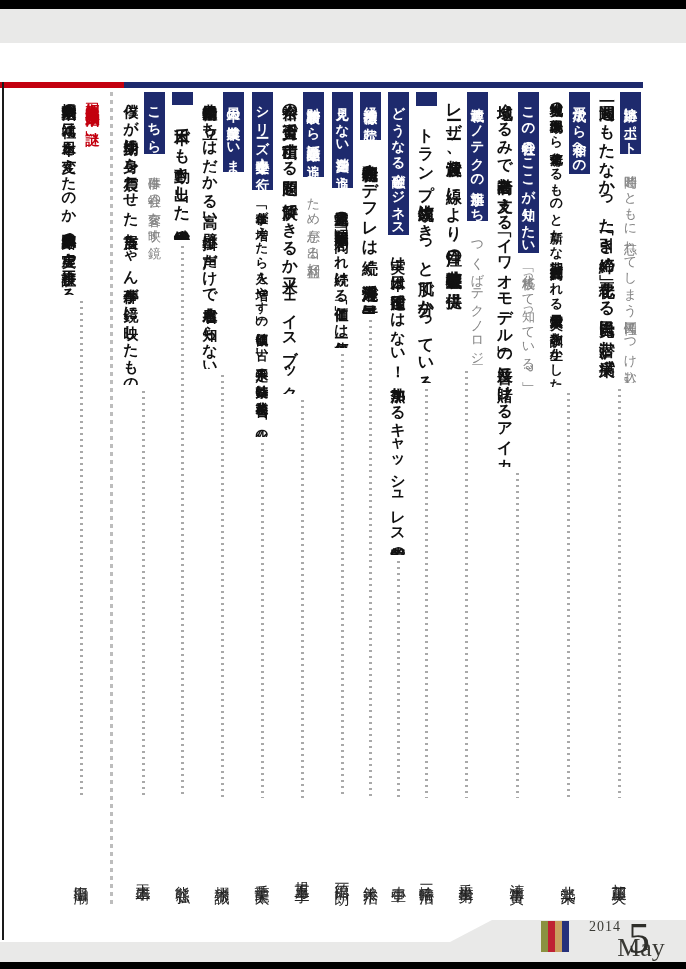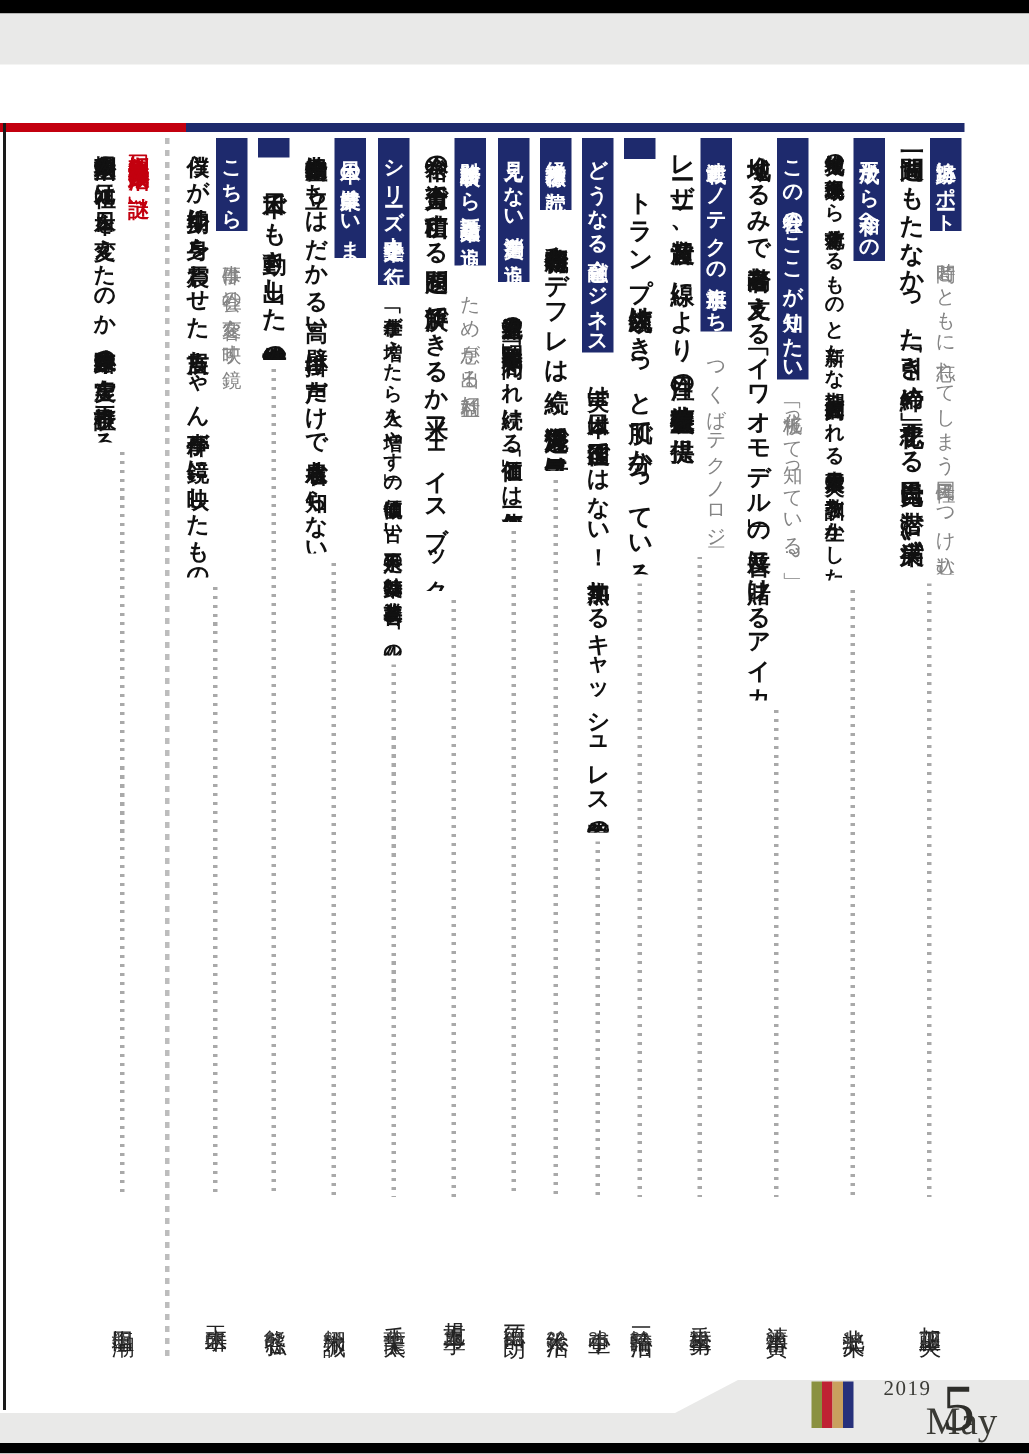--- a/index.html
+++ b/index.html
@@ -88,21 +88,21 @@
 <div class="footer-slant"></div>
 <div class="footer-gray"></div>
 <div class="footer-black"></div>
 
 <div class="stripes" id="stripes">
     <span style="background: rgb(138, 145, 64);"></span>
     <span style="background: rgb(191, 34, 51);"></span>
     <span style="background: rgb(201, 160, 94);"></span>
     <span style="background: rgb(39, 49, 123);"></span>
   </div>
-<div class="issue-year">2019</div>
+<div class="issue-year">2014</div>
 <div class="issue-month">May</div>
 <div class="issue-number">5</div>
 
 <div class="toc" id="toc">
   <div class="entry" data-idx="1">
     <div class="head">
       <span class="label">追跡レポート</span>
       <span class="sub">時間とともに忘れてしまう国民性につけ込む</span>
       <br>
       <span class="title">一週間ももたなかった「引き締め」 悪化する自民党に潜む〝病巣〟</span>

